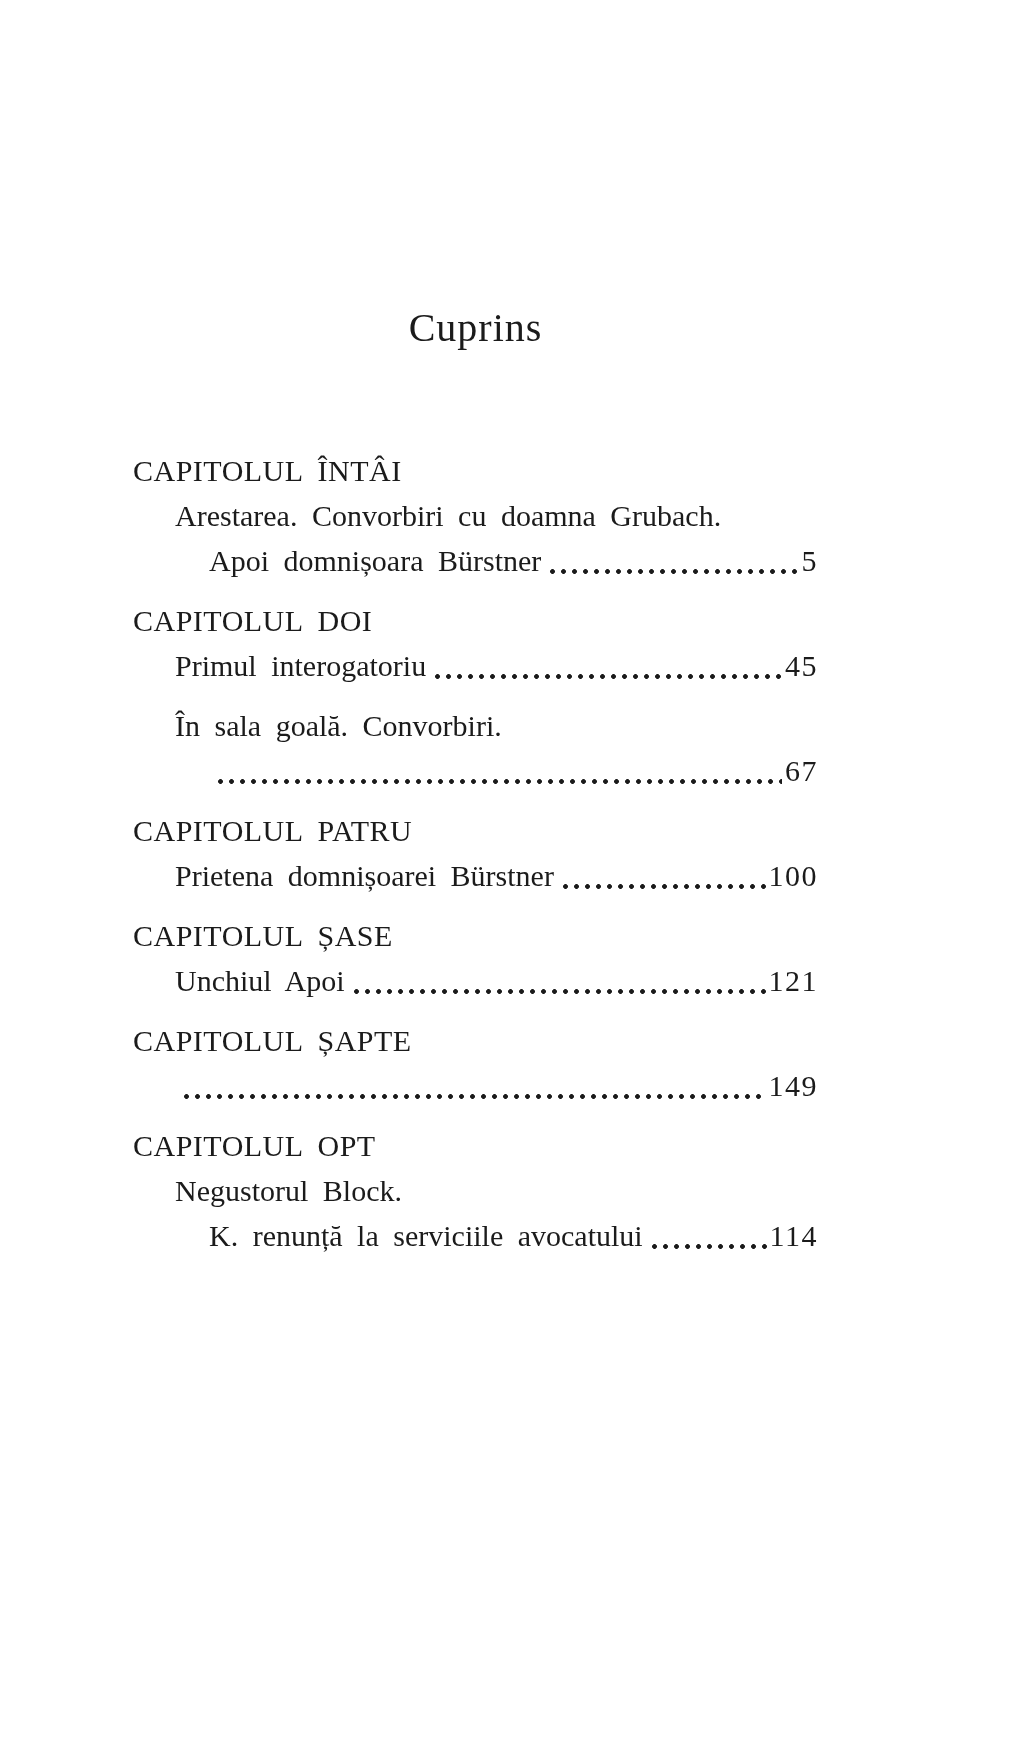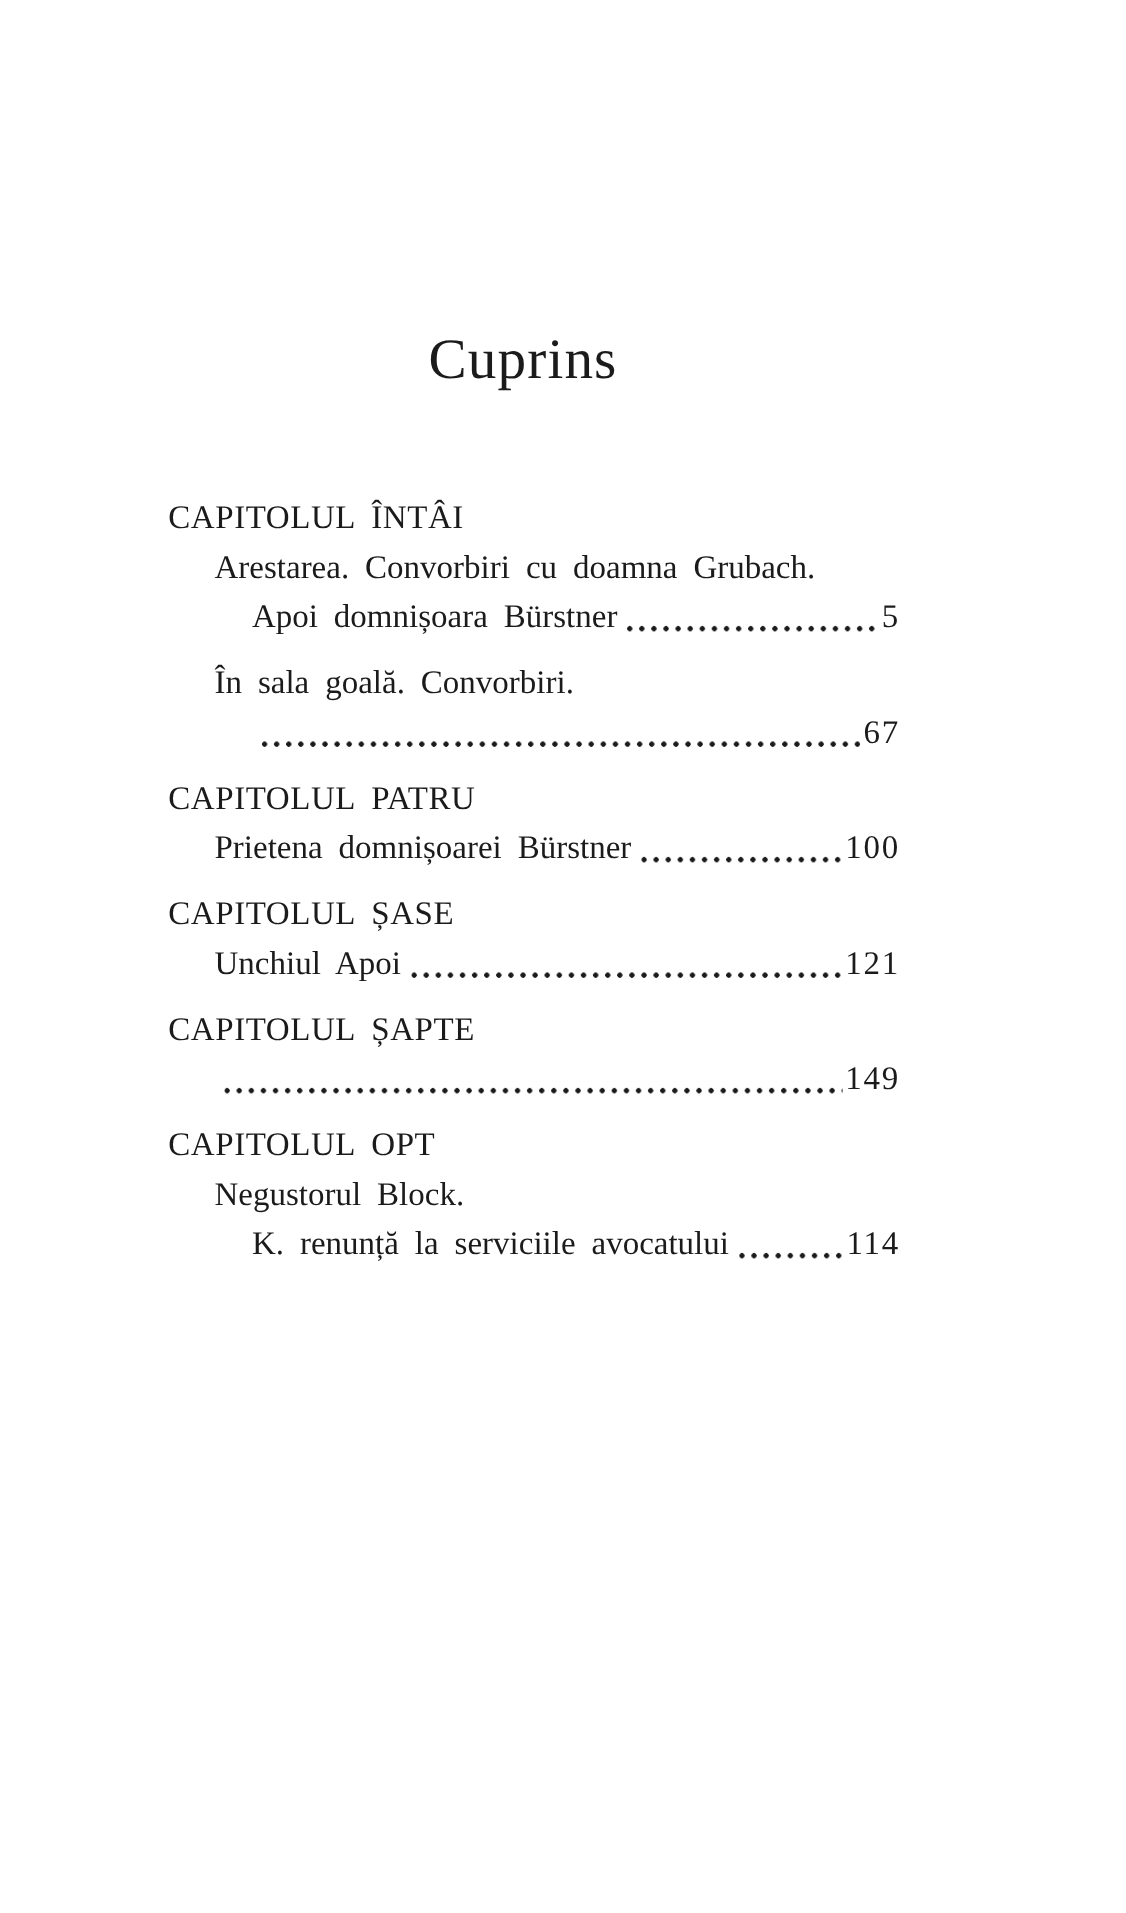--- a/index.html
+++ b/index.html
@@ -18,30 +18,30 @@
 
   .book-page {
     width: 1024px;
     height: 1739px;
     padding: 300px 206px 0 133px; 
     background: #ffffff;
   }
 
   .page-title {
     text-align: center;
-    font-size: 52px;
+    font-size: 40px;
     line-height: 56px;
     letter-spacing: 1px;
     margin-bottom: 92px;
     font-weight: normal;
   }
 
   .toc-list { width: 100%; }
 
-  .toc-entry { margin-bottom: 15px; margin-left: 20px; }
+  .toc-entry { margin-bottom: 15px; }
 
   .chapter-heading {
     font-size: 30px;
     line-height: 45px;
     word-spacing: 7px;
     letter-spacing: 0.5px;
     white-space: nowrap;
   }
 
   .entry-line {
@@ -90,20 +90,31 @@
 
       </div>
           <div class="entry-line indent-2">
         <span class="entry-line-text">Apoi domnișoara Bürstner</span>
         <span class="dot-leader"></span>
         <span class="page-number">5</span>
       </div>
         </div>
   </div>
 
+  <div class="toc-entry">
+    <div class="chapter-heading">CAPITOLUL DOI</div>
+    <div class="entry-lines">
+
+    <div class="entry-line indent-1">
+        <span class="entry-line-text">Primul interogatoriu</span>
+        <span class="dot-leader"></span>
+        <span class="page-number">45</span>
+      </div>
+        </div>
+  </div>
 
   <div class="toc-entry">
     <div class="entry-lines">
 
     <div class="entry-line indent-1">
         <span class="entry-line-text">În sala goală. Convorbiri.</span>
 
       </div>
           <div class="entry-line indent-2">
         <span class="dot-leader"></span>

